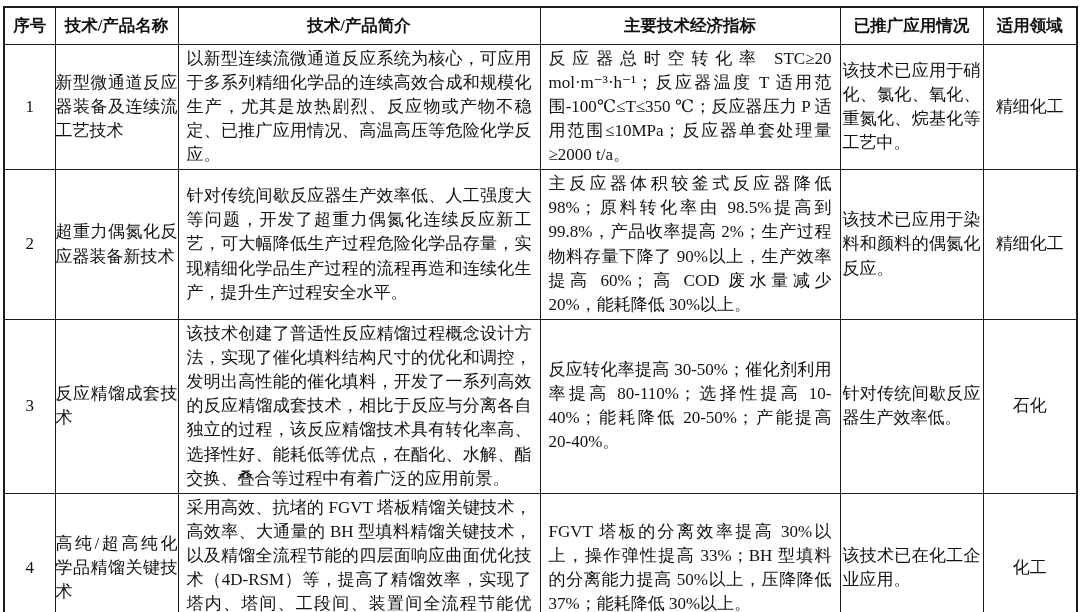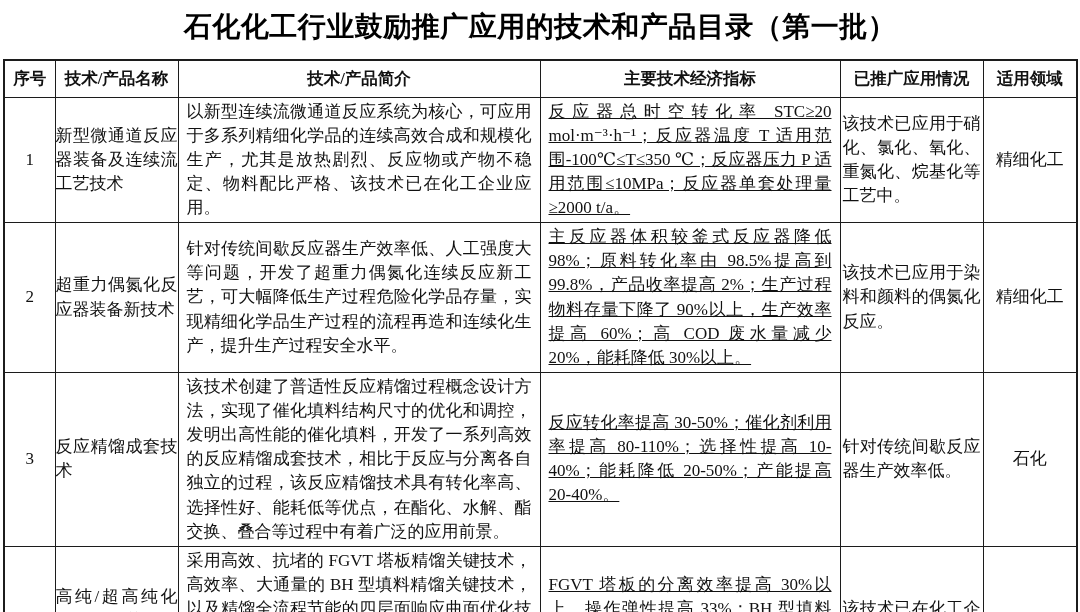--- a/index.html
+++ b/index.html
@@ -52,29 +52,28 @@
     height: 37px;
     font-size: 16.5px;
   }
   tr.r1 { height: 99px; }
   tr.r2 { height: 119px; }
   tr.r3 { height: 165px; }
   tr.r4 { height: 127px; }
   td.c-no    { text-align: center; padding: 2px 2px; }
   td.c-name  { text-align: justify; text-justify: inter-ideograph; padding: 2px 0; }
   td.c-intro { text-align: justify; text-justify: inter-ideograph; }
-  td.c-ind   { text-align: justify; text-justify: inter-ideograph; text-decoration: underline; }
+  td.c-ind   { text-align: justify; text-justify: inter-ideograph; }
   td.c-app   { text-align: justify; text-justify: inter-ideograph; padding: 2px 2px; }
   td.c-field { text-align: center; padding: 2px 8px; }
 </style>
 </head>
 <body>
 
 <div class="page">
-  <h1 class="doc-title">石化化工行业鼓励推广应用的技术和产品目录（第一批）</h1>
 
   <table class="catalog">
     <colgroup>
       <col style="width:51px">
       <col style="width:123px">
       <col style="width:362px">
       <col style="width:300px">
       <col style="width:143px">
       <col style="width:94px">
     </colgroup>
@@ -85,21 +84,21 @@
         <th>技术/产品简介</th>
         <th>主要技术经济指标</th>
         <th>已推广应用情况</th>
         <th>适用领域</th>
       </tr>
     </thead>
     <tbody>
       <tr class="r1">
         <td class="c-no">1</td>
         <td class="c-name">新型微通道反应器装备及连续流工艺技术</td>
-        <td class="c-intro">以新型连续流微通道反应系统为核心，可应用于多系列精细化学品的连续高效合成和规模化生产，尤其是放热剧烈、反应物或产物不稳定、物料配比严格、该技术已在化工企业应用。</td>
+        <td class="c-intro">以新型连续流微通道反应系统为核心，可应用于多系列精细化学品的连续高效合成和规模化生产，尤其是放热剧烈、反应物或产物不稳定、已推广应用情况、高温高压等危险化学反应。</td>
         <td class="c-ind">反应器总时空转化率 STC≥20 mol·m⁻³·h⁻¹；反应器温度 T 适用范围-100℃≤T≤350 ℃；反应器压力 P 适用范围≤10MPa；反应器单套处理量≥2000 t/a。</td>
         <td class="c-app">该技术已应用于硝化、氯化、氧化、重氮化、烷基化等工艺中。</td>
         <td class="c-field">精细化工</td>
       </tr>
       <tr class="r2">
         <td class="c-no">2</td>
         <td class="c-name">超重力偶氮化反应器装备新技术</td>
         <td class="c-intro">针对传统间歇反应器生产效率低、人工强度大等问题，开发了超重力偶氮化连续反应新工艺，可大幅降低生产过程危险化学品存量，实现精细化学品生产过程的流程再造和连续化生产，提升生产过程安全水平。</td>
         <td class="c-ind">主反应器体积较釜式反应器降低 98%；原料转化率由 98.5%提高到 99.8%，产品收率提高 2%；生产过程物料存量下降了 90%以上，生产效率提高 60%；高 COD 废水量减少 20%，能耗降低 30%以上。</td>
         <td class="c-app">该技术已应用于染料和颜料的偶氮化反应。</td>

